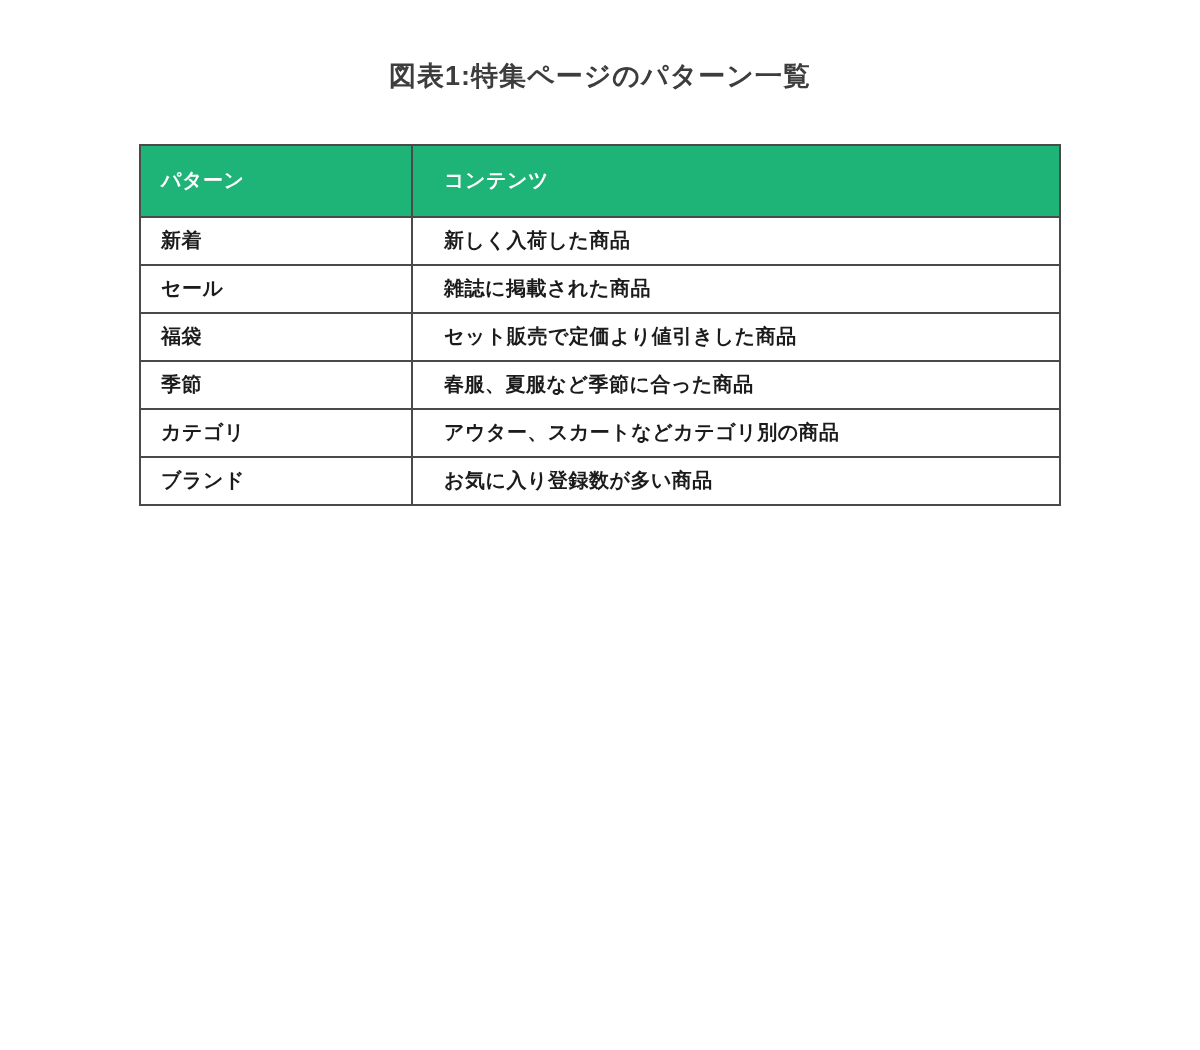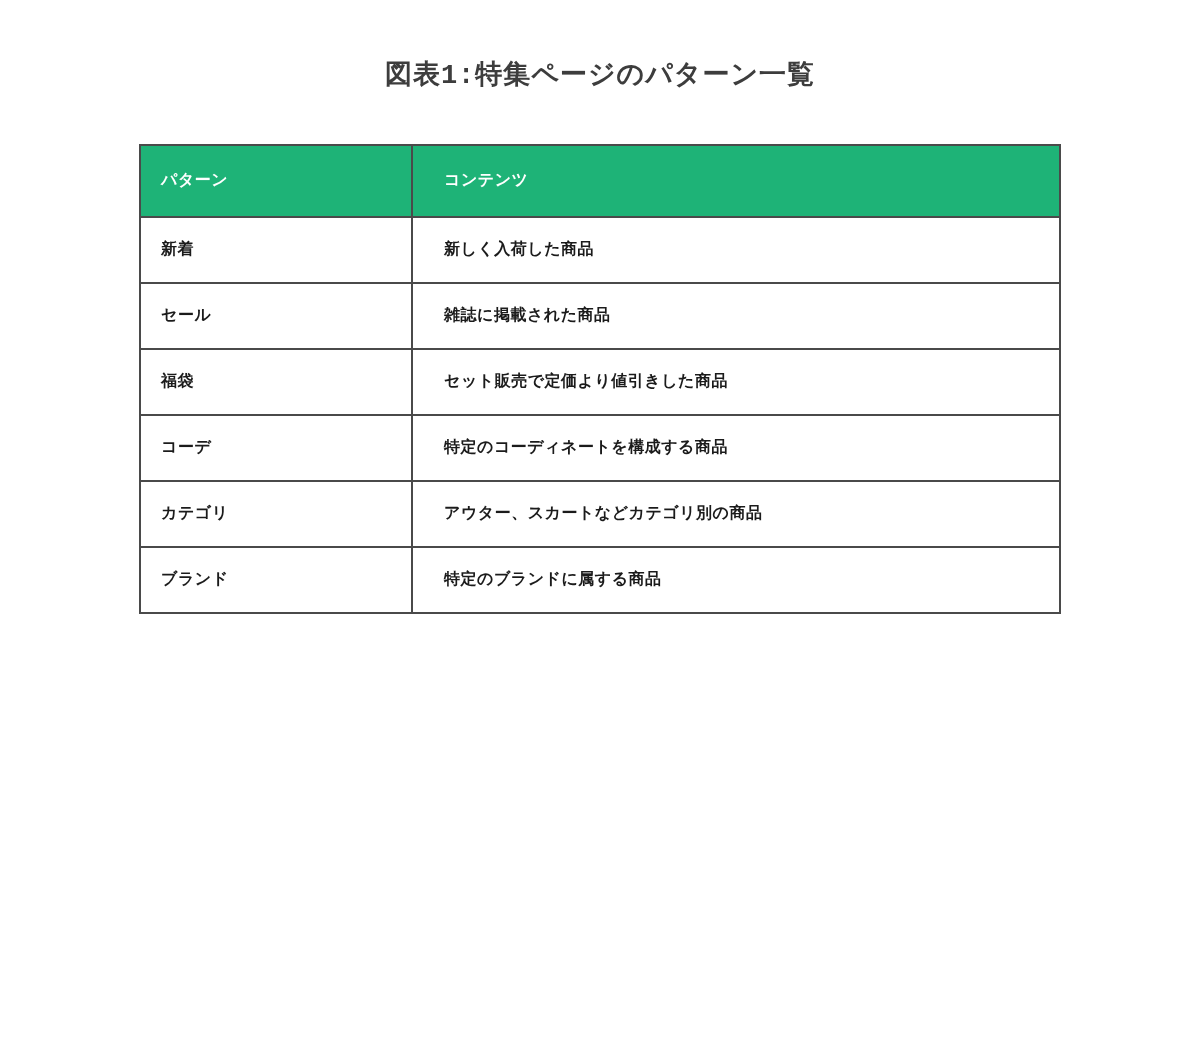--- a/index.html
+++ b/index.html
@@ -3,21 +3,21 @@
 <meta charset="utf-8">
 <style>
   :root{
     --header-bg:#1eb377;
     --header-text:#ffffff;
     --border:#4a4a4a;
     --cell-text:#1b1b1b;
     --title-text:#3d3d3d;
     --page-bg:#ffffff;
   }
-  *{margin:0;padding:0;box-sizing:border-box;font-family:Liberation Mono, monospace;}
+  *{margin:0;padding:0;box-sizing:border-box;}
   html,body{
     width:1200px;height:1050px;
     background:var(--page-bg);
     font-family:"Liberation Sans","DejaVu Sans",sans-serif;
   }
   .page{
     width:1200px;height:1050px;
     overflow:hidden;
     background:var(--page-bg);
   }
@@ -36,33 +36,33 @@
     border-collapse:collapse;
     table-layout:fixed;
   }
   .figure-table col.col-pattern{width:272px;}
   .figure-table col.col-content{width:648px;}
   .figure-table th,
   .figure-table td{
     border:2px solid var(--border);
     text-align:left;
     vertical-align:middle;
-    font-size:16px;
+    font-size:20px;
     font-weight:bold;
     letter-spacing:0.5px;
   }
   .figure-table th{
     background:var(--header-bg);
     color:var(--header-text);
     height:72px;
   }
   .figure-table td{
     background:#ffffff;
     color:var(--cell-text);
-    height:66px;
+    height:48px;
   }
   .figure-table th.col-pattern-cell,
   .figure-table td.col-pattern-cell{padding-left:20px;}
   .figure-table th.col-content-cell,
   .figure-table td.col-content-cell{padding-left:31px;}
 </style>
 </head>
 <body>
 
 <div class="page">
@@ -87,27 +87,27 @@
     </tr>
         <tr>
       <td class="col-pattern-cell">セール</td>
       <td class="col-content-cell">雑誌に掲載された商品</td>
     </tr>
         <tr>
       <td class="col-pattern-cell">福袋</td>
       <td class="col-content-cell">セット販売で定価より値引きした商品</td>
     </tr>
         <tr>
-      <td class="col-pattern-cell">コーデ</td>
-      <td class="col-content-cell">特定のコーディネートを構成する商品</td>
+      <td class="col-pattern-cell">季節</td>
+      <td class="col-content-cell">春服、夏服など季節に合った商品</td>
     </tr>
         <tr>
       <td class="col-pattern-cell">カテゴリ</td>
       <td class="col-content-cell">アウター、スカートなどカテゴリ別の商品</td>
     </tr>
         <tr>
       <td class="col-pattern-cell">ブランド</td>
-      <td class="col-content-cell">特定のブランドに属する商品</td>
+      <td class="col-content-cell">お気に入り登録数が多い商品</td>
     </tr>
       </tbody>
   </table>
 
 </div>
 
 </body></html>

